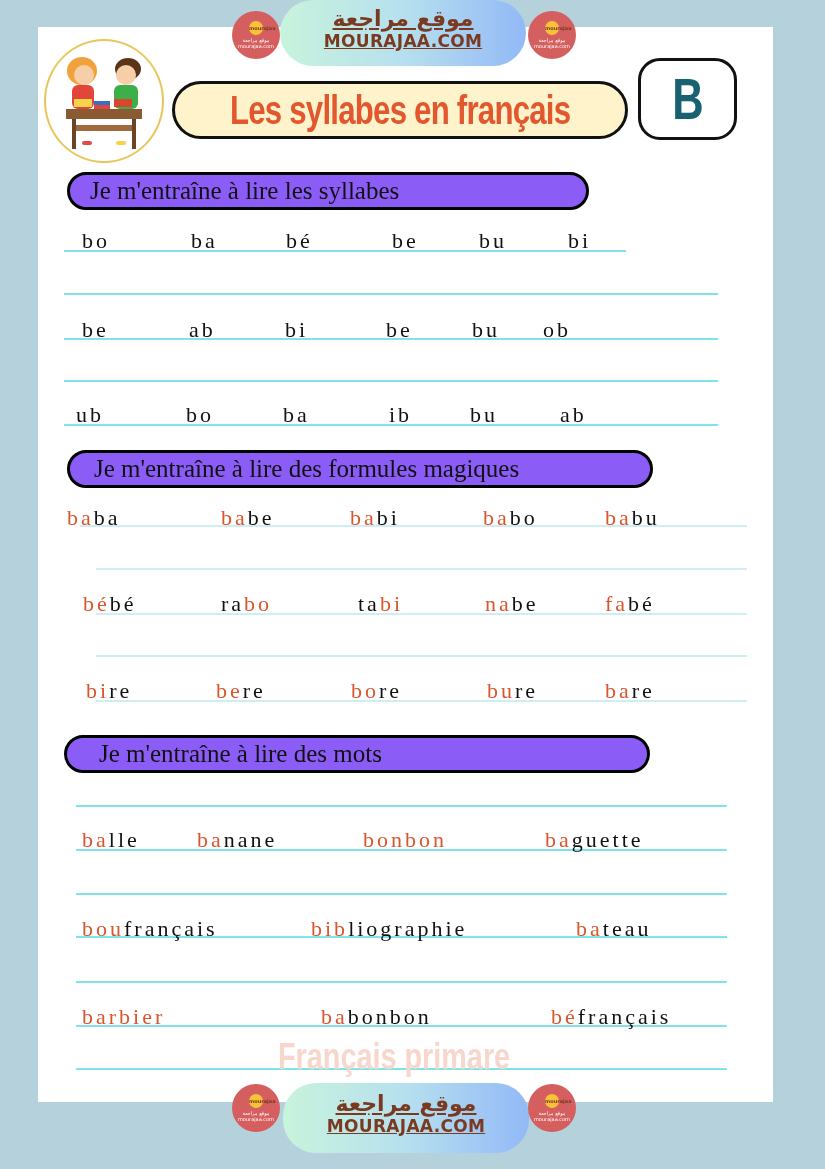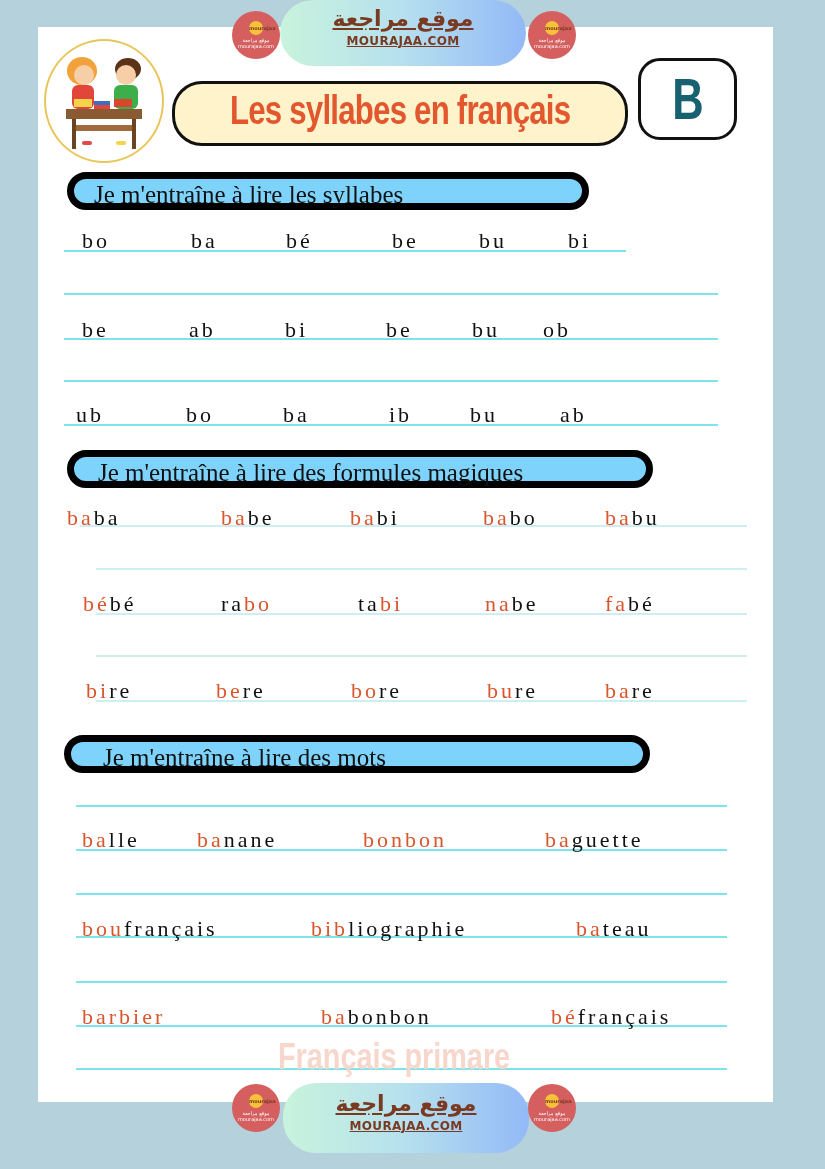--- a/index.html
+++ b/index.html
@@ -14,60 +14,60 @@
   }
 
   
   .banner {
     position: absolute; width: 246px; height: 66px; border-radius: 33px;
     background: linear-gradient(90deg, #c8f3dc 0%, #b6e0ee 50%, #93b9f7 100%);
     text-align: center; color: #7a3a22; font-family: "DejaVu Sans", sans-serif;
     font-weight: bold;
   }
   .banner .ar { font-size: 22px; line-height: 22px; margin-top: 8px; text-decoration: underline; direction: rtl; }
-  .banner .en { font-size: 12px; line-height: 22px; text-decoration: underline; letter-spacing: 0.3px; }
+  .banner .en { font-size: 17px; line-height: 22px; text-decoration: underline; letter-spacing: 0.3px; }
   .badge {
     position: absolute; width: 48px; height: 48px; border-radius: 50%;
     background: #d55e5e; text-align: center; color: #fff;
   }
   .badge .dot {
     width: 14px; height: 14px; border-radius: 50%; background: #f7c23a;
     margin: 10px auto 2px; font-size: 5px; line-height: 14px; color: #7a3a22;
     font-family: "DejaVu Sans", sans-serif; font-weight: bold;
   }
   .badge .txt { font-size: 5px; line-height: 6px; font-family: "DejaVu Sans", sans-serif; }
 
   
   .illus {
     position: absolute; left: 44px; top: 39px; width: 116px; height: 120px;
     border-radius: 50%; border: 2px solid #e8c65a; background: #fff; overflow: hidden;
   }
 
   
   .title-pill {
-    position: absolute; left: 172px; top: 81px; width: 456px; height: 65px;
+    position: absolute; left: 172px; top: 81px; width: 456px; height: 58px;
     border: 3px solid #111; border-radius: 30px; background: #fff3cc;
     box-sizing: border-box; text-align: center;
     font-family: "Liberation Sans", sans-serif; font-weight: bold;
     font-size: 40px; line-height: 52px; color: #e2572d; letter-spacing: -1px;
     transform-origin: center;
   }
   .title-pill span { display: inline-block; transform: scaleX(0.78); }
   .level-box {
     position: absolute; left: 638px; top: 58px; width: 99px; height: 82px;
     border: 3px solid #111; border-radius: 22px; box-sizing: border-box; background: #fff;
     text-align: center; font-family: "Liberation Sans", sans-serif; font-weight: bold;
     font-size: 58px; line-height: 76px; color: #186171;
   }
   .level-box span { display: inline-block; transform: scaleX(0.75); }
 
   
   .sec {
-    position: absolute; height: 38px; border: 7px solid #000000; border-radius: 20px;
-    background: #7dd3fc; box-sizing: border-box;
+    position: absolute; height: 38px; border: 3px solid #000000; border-radius: 20px;
+    background: #8b5cf6; box-sizing: border-box;
     font-family: "Liberation Serif", serif; font-size: 25px; line-height: 32px;
     color: #111; white-space: nowrap;
   }
 
   
   .rule { position: absolute; height: 2px; background: #7fe3ea; }
   .rule.light { background: #cdeff4; height: 2px; }
 
   
   .w {

